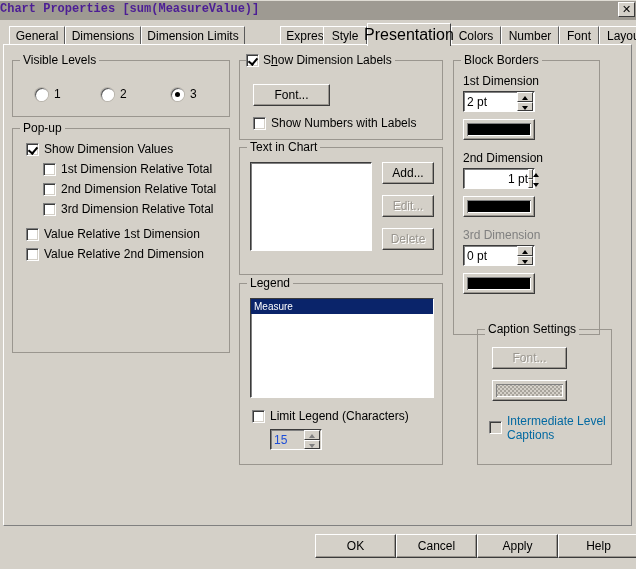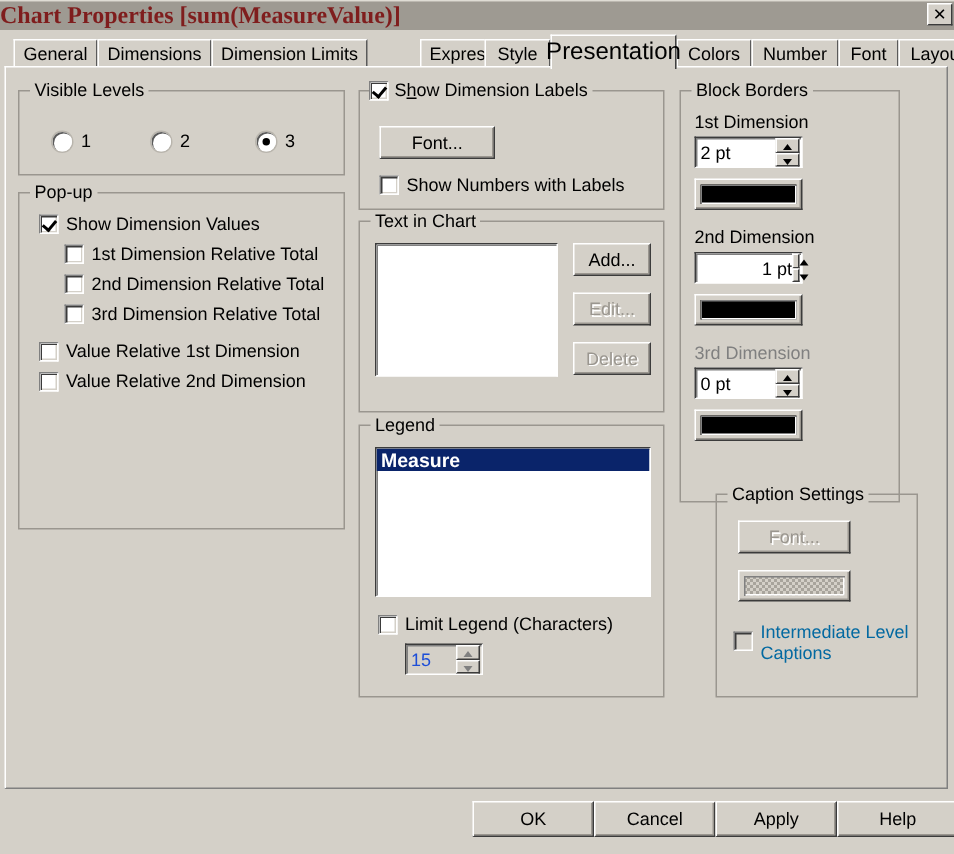--- a/index.html
+++ b/index.html
@@ -34,24 +34,24 @@
     width: 640px;
     height: 19px;
     background: #9e9a92;
     display: flex;
     align-items: center;
   }
   .title-text {
     position: absolute;
     left: 2px;
     top: 1px;
-    font-family: Liberation Serif, serif;
-    font-size: 16px;
+    font-family: Liberation Mono, monospace;
+    font-size: 12px;
     font-weight: bold;
-    color: #7f1d1d;
+    color: #4c1d95;
     white-space: nowrap;
     letter-spacing: 0px;
   }
   .close-btn {
     position: absolute;
     right: 3px;
     top: 1px;
     width: 17px;
     height: 15px;
     background: #d4d0c8;
@@ -251,23 +251,22 @@
     border-right: 1px solid #ffffff;
     border-bottom: 1px solid #ffffff;
     box-shadow: inset 1px 1px 0 #808080;
     box-sizing: border-box;
     overflow: hidden;
   }
   .listitem {
     height: 15px;
     line-height: 15px;
     padding-left: 3px;
-    font-size: 13px;
-    white-space: nowrap;
-    font-weight: bold;
+    font-size: 10px;
+    white-space: nowrap;
   }
   .listitem.selected {
     background: #0a246a;
     color: #ffffff;
   }
 
   .spin {
     position: absolute;
     height: 21px;
     background: #ffffff;

